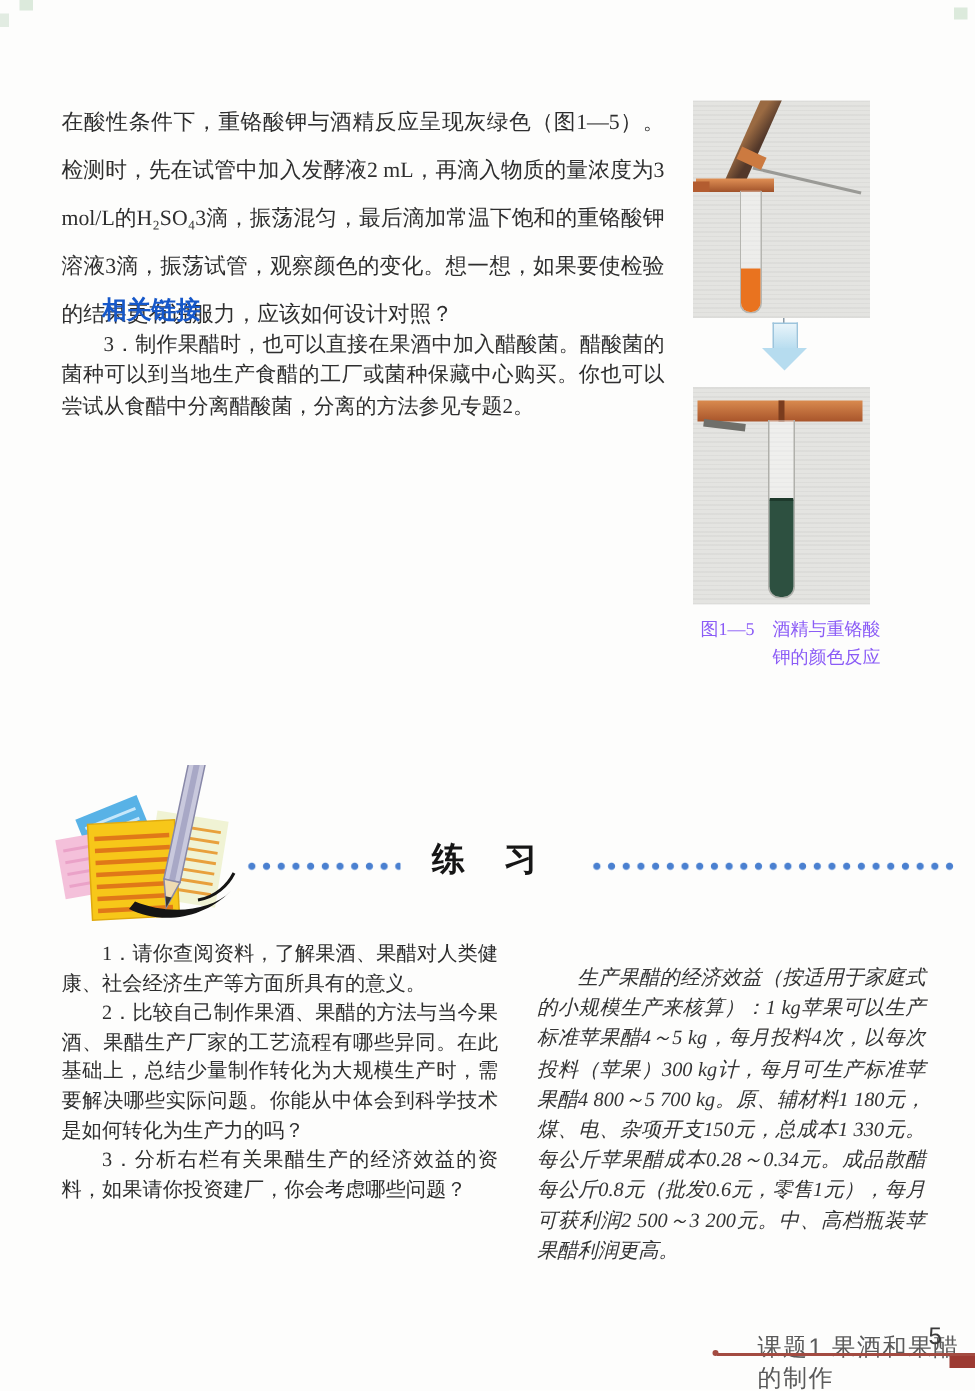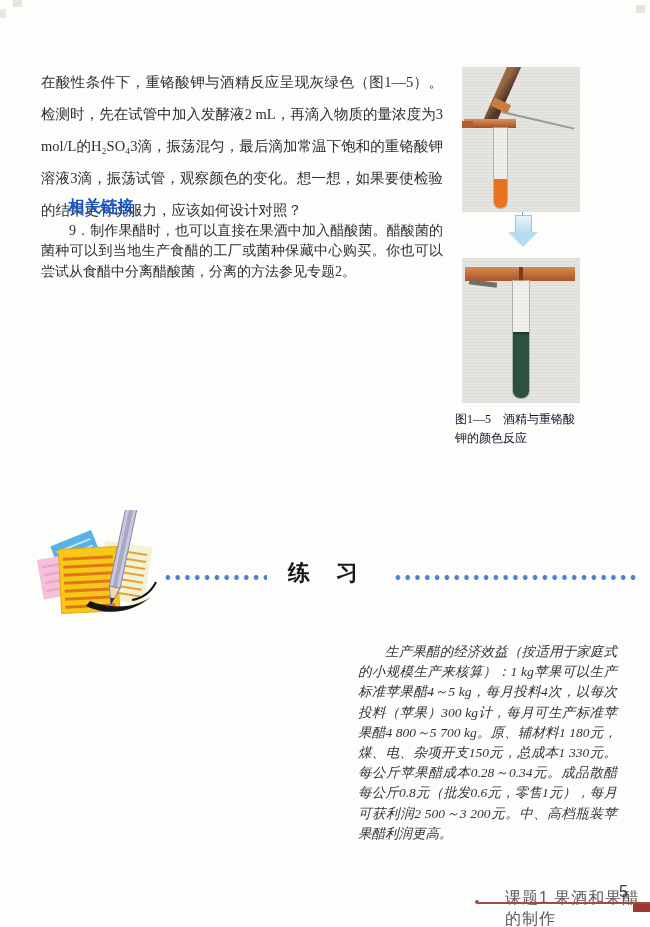--- a/index.html
+++ b/index.html
@@ -51,21 +51,21 @@
        background:linear-gradient(#d98a4e,#a8552b);}
   .clamp-notch{position:absolute;left:57px;top:9px;width:4px;height:14px;background:#7a3c1e;}
   .clamp-shadow{position:absolute;left:7px;top:23px;width:28px;height:5px;background:#6f6f6a;
        transform:rotate(7deg);}
   .tube2{position:absolute;left:50px;top:22px;width:16px;height:118px;
        border:1px solid #b0b0ab;border-top:none;border-radius:0 0 8px 8px;
        background:rgba(255,255,255,.4);}
   .liq-green{position:absolute;left:0;right:0;bottom:0;height:64px;background:#2d5040;
        border-radius:0 0 7px 7px;border-top:2px solid #1e3a2c;}
   .figure figcaption{width:132px;margin:7px 0 0 -7px;font-size:12px;line-height:19px;
-       text-align:left;color:#0f172a;}
+       text-align:right;color:#8b5cf6;}
 
   
   .ex-header{position:absolute;left:0;top:508px;width:650px;height:115px;}
   .notes-illustration{position:absolute;left:34px;top:2px;width:126px;height:112px;}
   .dots{position:absolute;top:66px;height:7px;
         background-image:radial-gradient(circle,#4a80d0 2.1px,rgba(74,128,208,0) 2.7px);
         background-size:9.8px 7px;background-repeat:repeat-x;}
   .dots-left{left:163px;width:104px;}
   .dots-right{left:393px;width:247px;}
   .ex-title{position:absolute;left:288px;top:50px;margin:0;font-size:22px;font-weight:bold;
@@ -95,21 +95,21 @@
   <div class="artifact sa1"></div>
   <div class="artifact sa2"></div>
   <div class="artifact sa3"></div>
 
   <div class="intro-block">
     <p>在酸性条件下，重铬酸钾与酒精反应呈现灰绿色（图1—5）。检测时，先在试管中加入发酵液2 mL，再滴入物质的量浓度为3 mol/L的H₂SO₄3滴，振荡混匀，最后滴加常温下饱和的重铬酸钾溶液3滴，振荡试管，观察颜色的变化。想一想，如果要使检验的结果更有说服力，应该如何设计对照？</p>
   </div>
 
   <h3 class="related-title">相关链接</h3>
   <div class="related-block">
-    <p>9．制作果醋时，也可以直接在果酒中加入醋酸菌。醋酸菌的菌种可以到当地生产食醋的工厂或菌种保藏中心购买。你也可以尝试从食醋中分离醋酸菌，分离的方法参见专题2。</p>
+    <p>3．制作果醋时，也可以直接在果酒中加入醋酸菌。醋酸菌的菌种可以到当地生产食醋的工厂或菌种保藏中心购买。你也可以尝试从食醋中分离醋酸菌，分离的方法参见专题2。</p>
   </div>
 
   <figure class="figure">
     <div class="photo">
       <div class="rod"></div>
       <div class="needle"></div>
       <div class="clamp-screw"></div>
       <div class="clamp-bar1"></div>
       <div class="clamp-knob"></div>
       <div class="tube1">
@@ -185,20 +185,25 @@
         <rect x="85.5" y="-8" width="4" height="86" fill="#a8a8c6"></rect>
         <polygon points="82,78 93,78 87.5,96" fill="#eedbb2" stroke="#8888a8" stroke-width="1"></polygon>
         <polygon points="85.4,89 89.6,89 87.5,96" fill="#333333"></polygon>
       </g>
     </svg>
     <div class="dots dots-left"></div>
     <h2 class="ex-title">练　习</h2>
     <div class="dots dots-right"></div>
   </div>
 
+  <div class="questions">
+    <p>1．请你查阅资料，了解果酒、果醋对人类健康、社会经济生产等方面所具有的意义。</p>
+    <p>2．比较自己制作果酒、果醋的方法与当今果酒、果醋生产厂家的工艺流程有哪些异同。在此基础上，总结少量制作转化为大规模生产时，需要解决哪些实际问题。你能从中体会到科学技术是如何转化为生产力的吗？</p>
+    <p>3．分析右栏有关果醋生产的经济效益的资料，如果请你投资建厂，你会考虑哪些问题？</p>
+  </div>
 
   <div class="sidebar">
     <p>生产果醋的经济效益（按适用于家庭式的小规模生产来核算）：1 kg苹果可以生产标准苹果醋4～5 kg，每月投料4次，以每次投料（苹果）300 kg计，每月可生产标准苹果醋4 800～5 700 kg。原、辅材料1 180元，煤、电、杂项开支150元，总成本1 330元。每公斤苹果醋成本0.28～0.34元。成品散醋每公斤0.8元（批发0.6元，零售1元），每月可获利润2 500～3 200元。中、高档瓶装苹果醋利润更高。</p>
   </div>
 
   <span class="footer-label">课题1 果酒和果醋的制作</span>
   <span class="footer-page">5</span>
   <span class="footer-dot"></span>
   <span class="footer-rule"></span>
   <span class="footer-block"></span>

